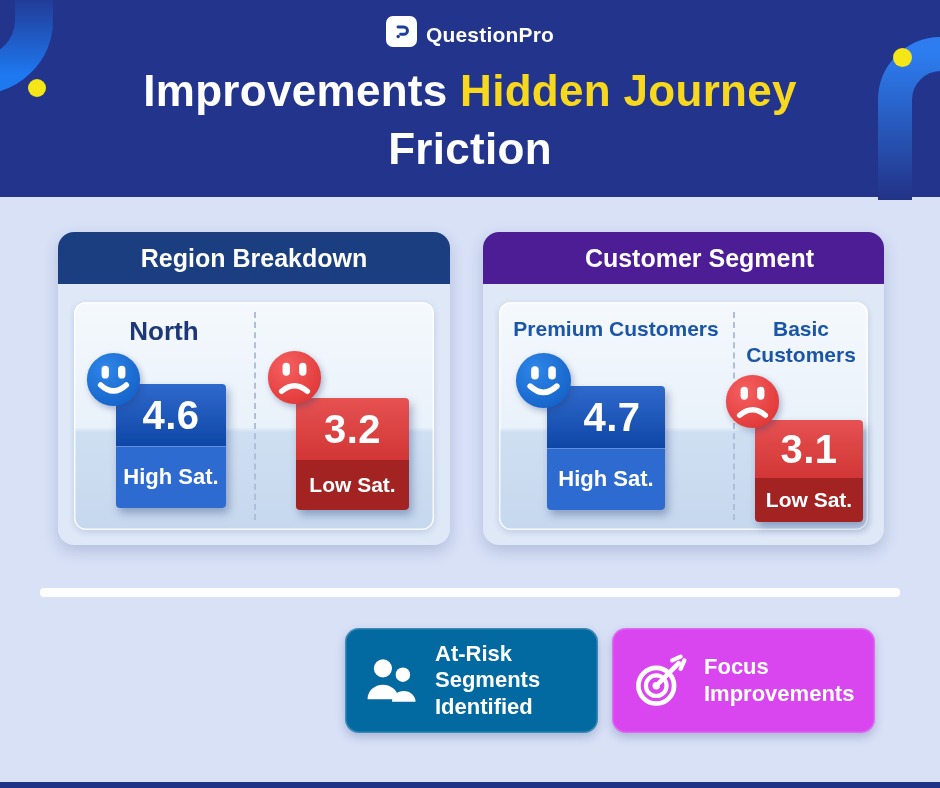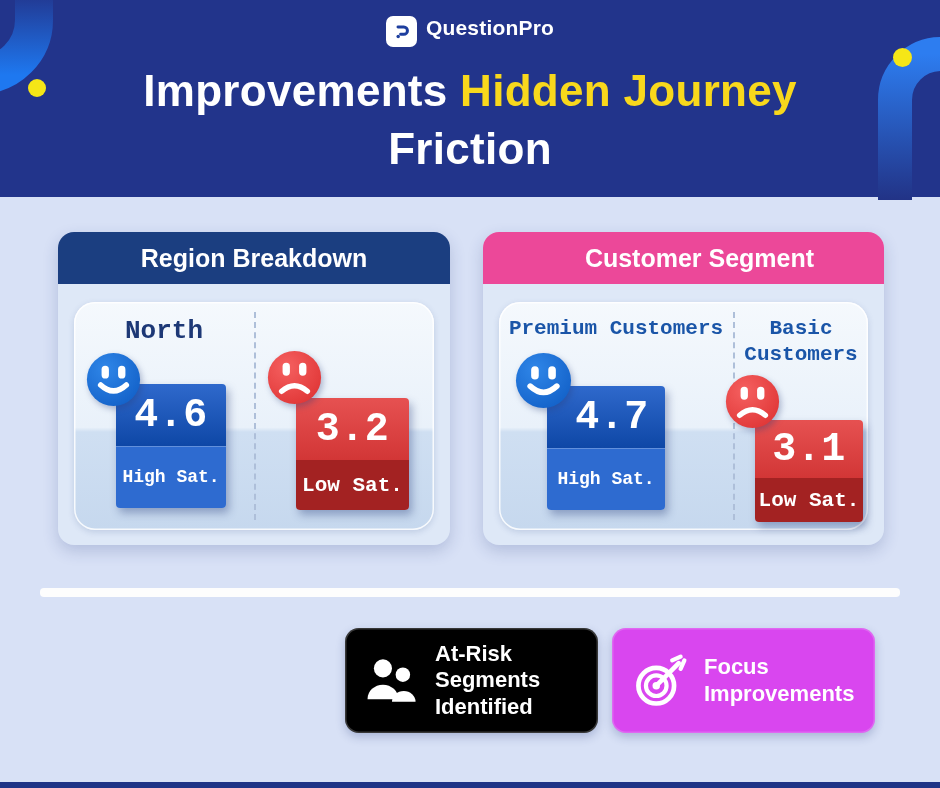--- a/index.html
+++ b/index.html
@@ -9,70 +9,70 @@
 
   
   .header { position:absolute; top:0; left:0; width:940px; height:197px; background:#22348b; }
   .curve-svg { position:absolute; top:0; pointer-events:none; }
   .curve-left { left:0; }
   .curve-right { right:0; }
   .dot { position:absolute; border-radius:50%; background:#f5e617; }
   .dot-left { left:28px; top:79px; width:18px; height:18px; }
   .dot-right { left:893px; top:48px; width:19px; height:19px; }
 
-  .brand-row { position:absolute; top:16px; left:0; width:100%; display:flex; justify-content:center; align-items:flex-start; gap:9px; }
+  .brand-row { position:absolute; top:16px; left:0; width:100%; display:flex; justify-content:center; align-items:flex-end; gap:9px; }
   .logo-box { width:31px; height:31px; background:#ffffff; border-radius:7px; display:flex; align-items:center; justify-content:center; }
   .brand-name { color:#ffffff; font-size:21px; font-weight:600; letter-spacing:.2px; }
 
   .title { position:absolute; top:62px; left:0; width:100%; text-align:center; color:#ffffff;
            font-size:44px; font-weight:700; line-height:1.32; letter-spacing:.3px; }
   .title .yellow { color:#f8d81c; }
 
   
   .card { position:absolute; top:232px; border-radius:16px; overflow:hidden; background:#dee8f7;
           box-shadow:0 6px 16px rgba(30,50,120,.20); height:313px; }
   .card-left { left:58px; width:392px; }
   .card-right { left:483px; width:401px; }
   .card-header { height:52px; display:flex; align-items:center; justify-content:center;
                  color:#ffffff; font-size:25px; font-weight:700; }
   .card-left .card-header { background:#1b3e80; }
-  .card-right .card-header { background:#ec4899;padding-left:32px; }
+  .card-right .card-header { background:#4c1d95;padding-left:32px; }
   .card-body { padding:18px 16px 15px; }
-  .panel { position:relative; height:228px; border-radius:21px;
+  .panel { position:relative; height:228px; border-radius:12px;
            background:linear-gradient(180deg,#f5f9fd 0%,#e9f1fa 55%,#cfdff2 57%,#c6d8ee 100%);
-           box-shadow:0 2px 6px rgba(50,80,140,.18), inset 0 0 0 1.5px rgba(255,255,255,.85);font-family:Liberation Mono, monospace; }
+           box-shadow:0 2px 6px rgba(50,80,140,.18), inset 0 0 0 1.5px rgba(255,255,255,.85); }
   .v-divider { position:absolute; top:10px; bottom:10px; width:0; border-left:2px dashed #aebfd9; }
 
   .col-head { position:absolute; text-align:center; font-weight:700; }
   .card-left .col-head { top:14px; font-size:26px; color:#1d3876; }
   .card-right .col-head { top:14px; font-size:21px; color:#1a55a8; line-height:1.25; }
 
   .face { position:absolute; z-index:3; filter:drop-shadow(2px 3px 3px rgba(40,60,120,.35)); }
   .tile { position:absolute; z-index:2; border-radius:4px; overflow:hidden; text-align:center;
           box-shadow:3px 5px 9px rgba(40,60,120,.38); }
   .tile .score { display:flex; align-items:center; justify-content:center;
                  color:#ffffff; font-weight:700; font-size:40px; letter-spacing:.5px; }
   .tile .tag { display:flex; align-items:center; justify-content:center;
-               color:#ffffff; font-weight:700; font-size:18px; }
+               color:#ffffff; font-weight:700; font-size:22px; }
   .tile-blue .score { background:linear-gradient(180deg,#2f69cc,#0e47a6); }
   .tile-blue .tag { background:#2e6bd0; box-shadow:inset 0 1px 0 rgba(255,255,255,.25); }
   .tile-red .score { background:linear-gradient(180deg,#e65151,#d23636); }
   .tile-red .tag { background:#a32222; font-size:21px; }
 
   
   .divider-bar { position:absolute; top:588px; left:40px; width:860px; height:9px;
                  border-radius:4px; background:#fdfdfd; }
 
   
   .badge { position:absolute; top:628px; height:105px; border-radius:14px;
            display:flex; align-items:center; padding-left:18px; gap:14px;
            box-shadow:0 4px 10px rgba(30,50,120,.25); }
   .badge-1 { left:68px; width:262px; background:linear-gradient(160deg,#1d3178,#152a66);
              box-shadow:0 4px 10px rgba(30,50,120,.25), inset 0 0 0 1.5px rgba(110,140,220,.35); }
-  .badge-2 { left:345px; width:253px; background:#000000;
+  .badge-2 { left:345px; width:253px; background:#0369a1;
              box-shadow:0 4px 10px rgba(30,50,120,.25), inset 0 0 0 1.5px rgba(255,255,255,.22); }
   .badge-3 { left:612px; width:263px; background:#d946ef;
              box-shadow:0 4px 10px rgba(30,50,120,.25), inset 0 0 0 1.5px rgba(255,255,255,.18); }
   .badge-icon { flex:0 0 auto; display:flex; align-items:center; justify-content:center; }
   .badge-label { color:#ffffff; font-weight:700; font-size:22px; line-height:1.2; }
   .badge-2 .badge-label { max-width:130px; }
   .badge-1 .badge-label { max-width:160px; }
   .badge-3 .badge-label { max-width:165px; }
 
   .bottom-strip { position:absolute; bottom:0; left:0; width:940px; height:6px; background:#1e3386; }

